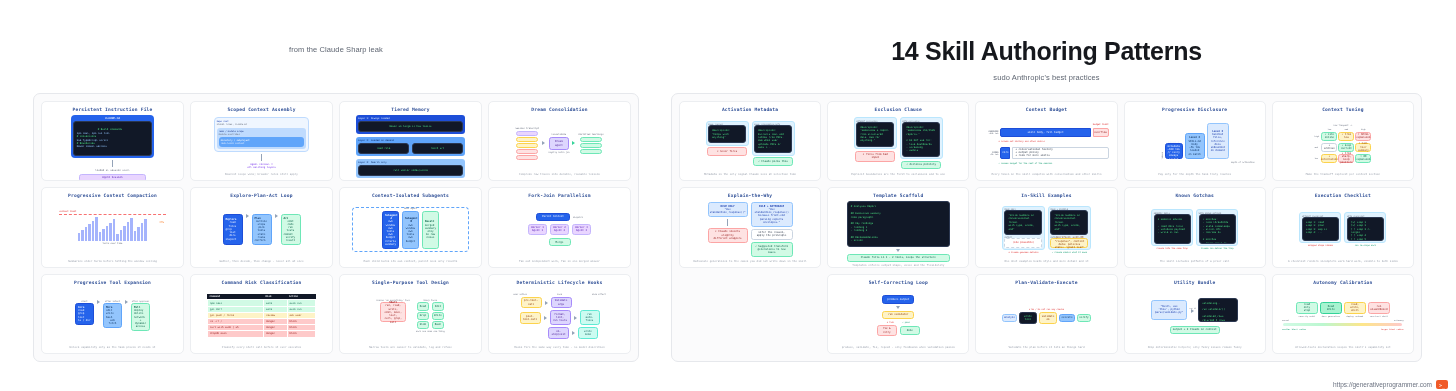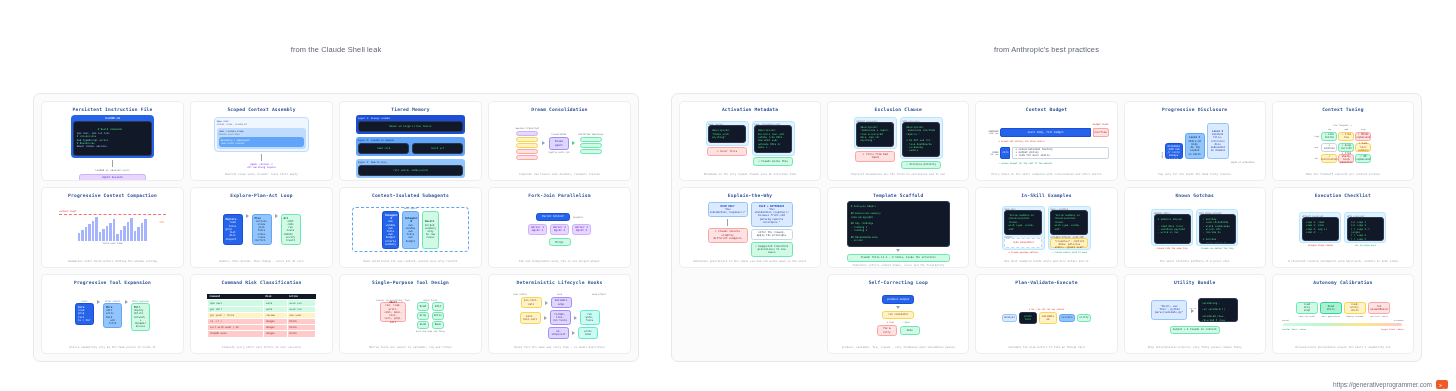--- a/index.html
+++ b/index.html
@@ -106,25 +106,26 @@
     color:#fff; font-size:5px; display:flex; align-items:center; justify-content:center;
     font-family:"DejaVu Sans Mono", monospace;
   }
 </style>
 </head>
 <body>
 
 <div class="page">
 
   <div class="header" style="position:absolute; left:33px; top:38px; width:606px;">
-    <div class="h-sub">from the Claude Shell leak</div>
+    <div class="h-sub">from the Claude Sharp leak</div>
   </div>
 
   <div class="header" style="position:absolute; left:671px; top:38px; width:751px;">
-    <div class="h-sub">from Anthropic's best practices</div>
+    <div class="h-title">14 Skill Authoring Patterns</div>
+    <div class="h-sub">sudo Anthropic's best practices</div>
   </div>
 
   <div class="board" style="left:33px; top:93px; width:606px; height:269px;">
     <div class="grid" style="grid-template-columns: repeat(4,1fr); grid-template-rows: repeat(3,1fr);">
 
       <div class="card">
         <div class="card-title">Persistent Instruction File</div>
         <div class="card-body">
           <div style="width:62%;background:#2563eb;border-radius:4px;padding:1.5px;">
             <div class="blk" style="color:#fff;font-size:2.8px;padding:0 0 1px;">CLAUDE.md</div>

